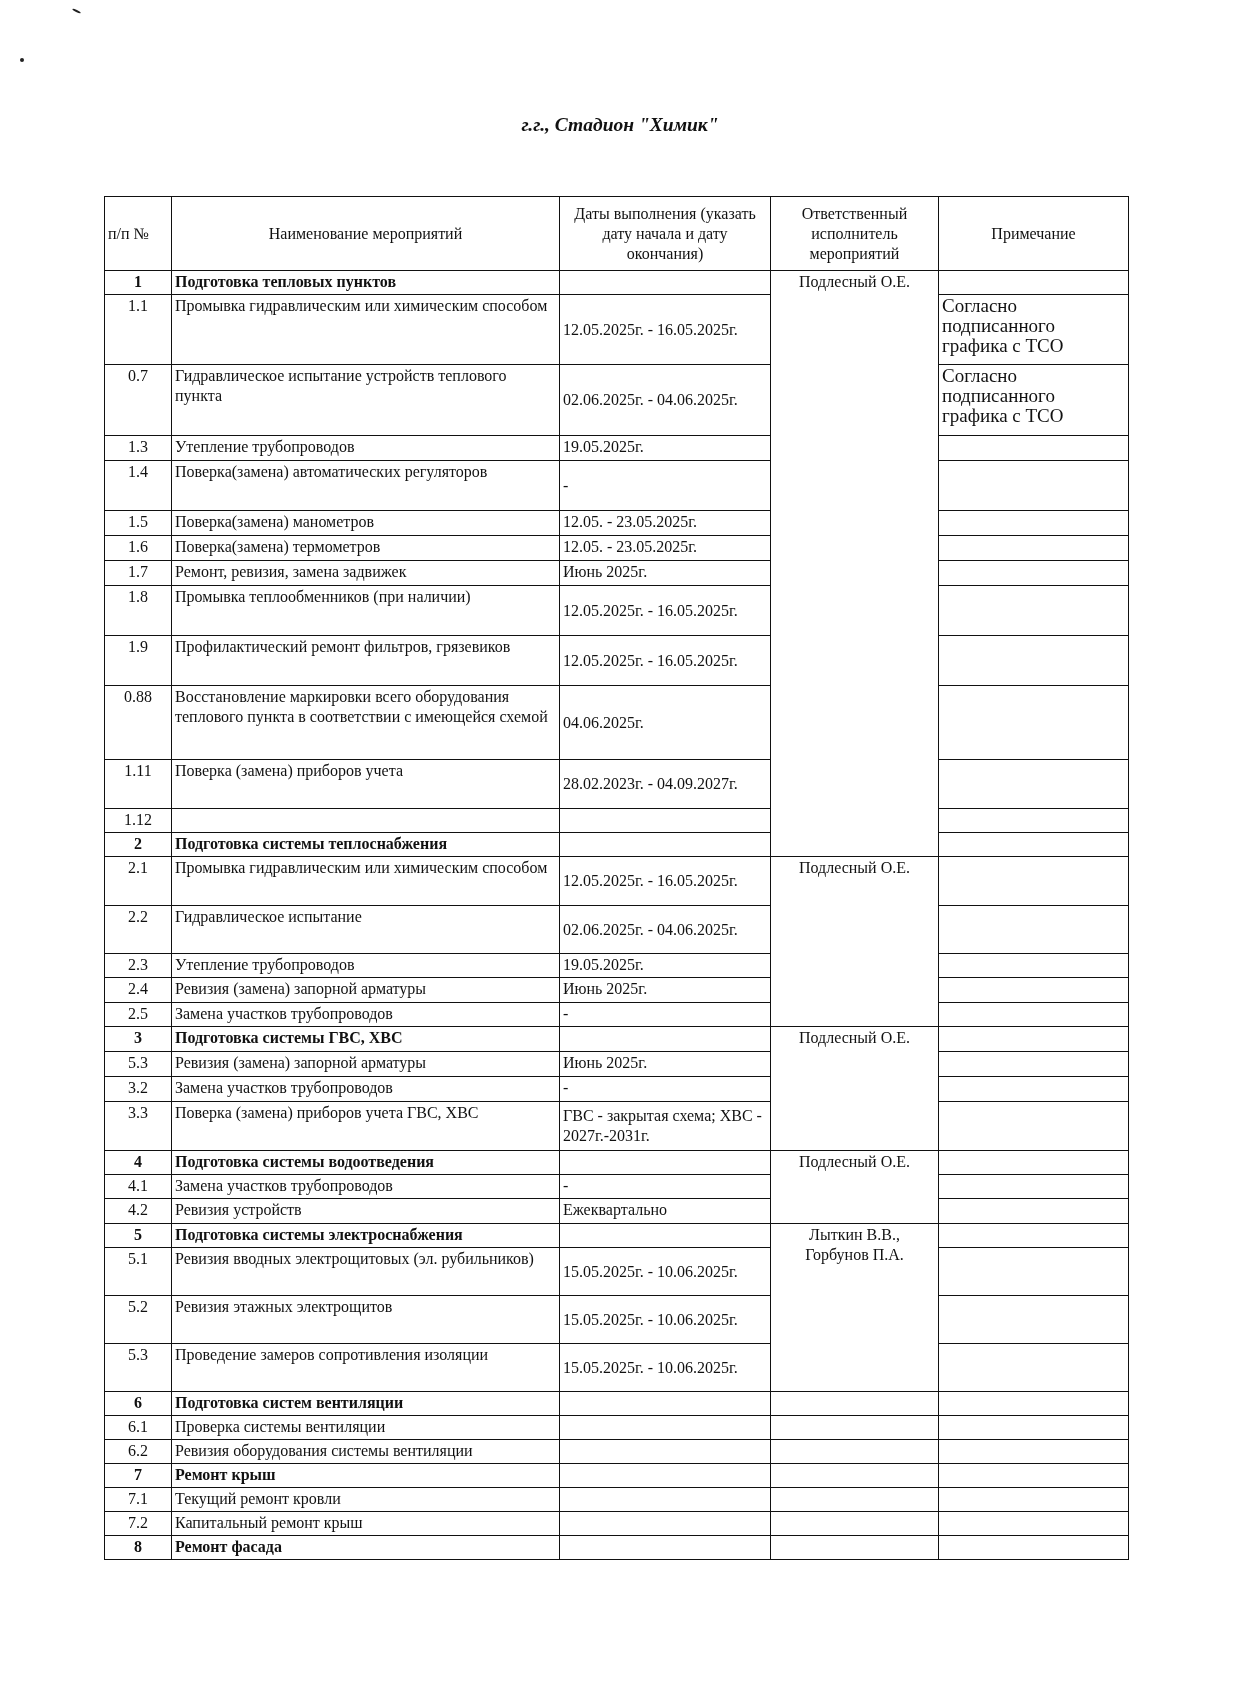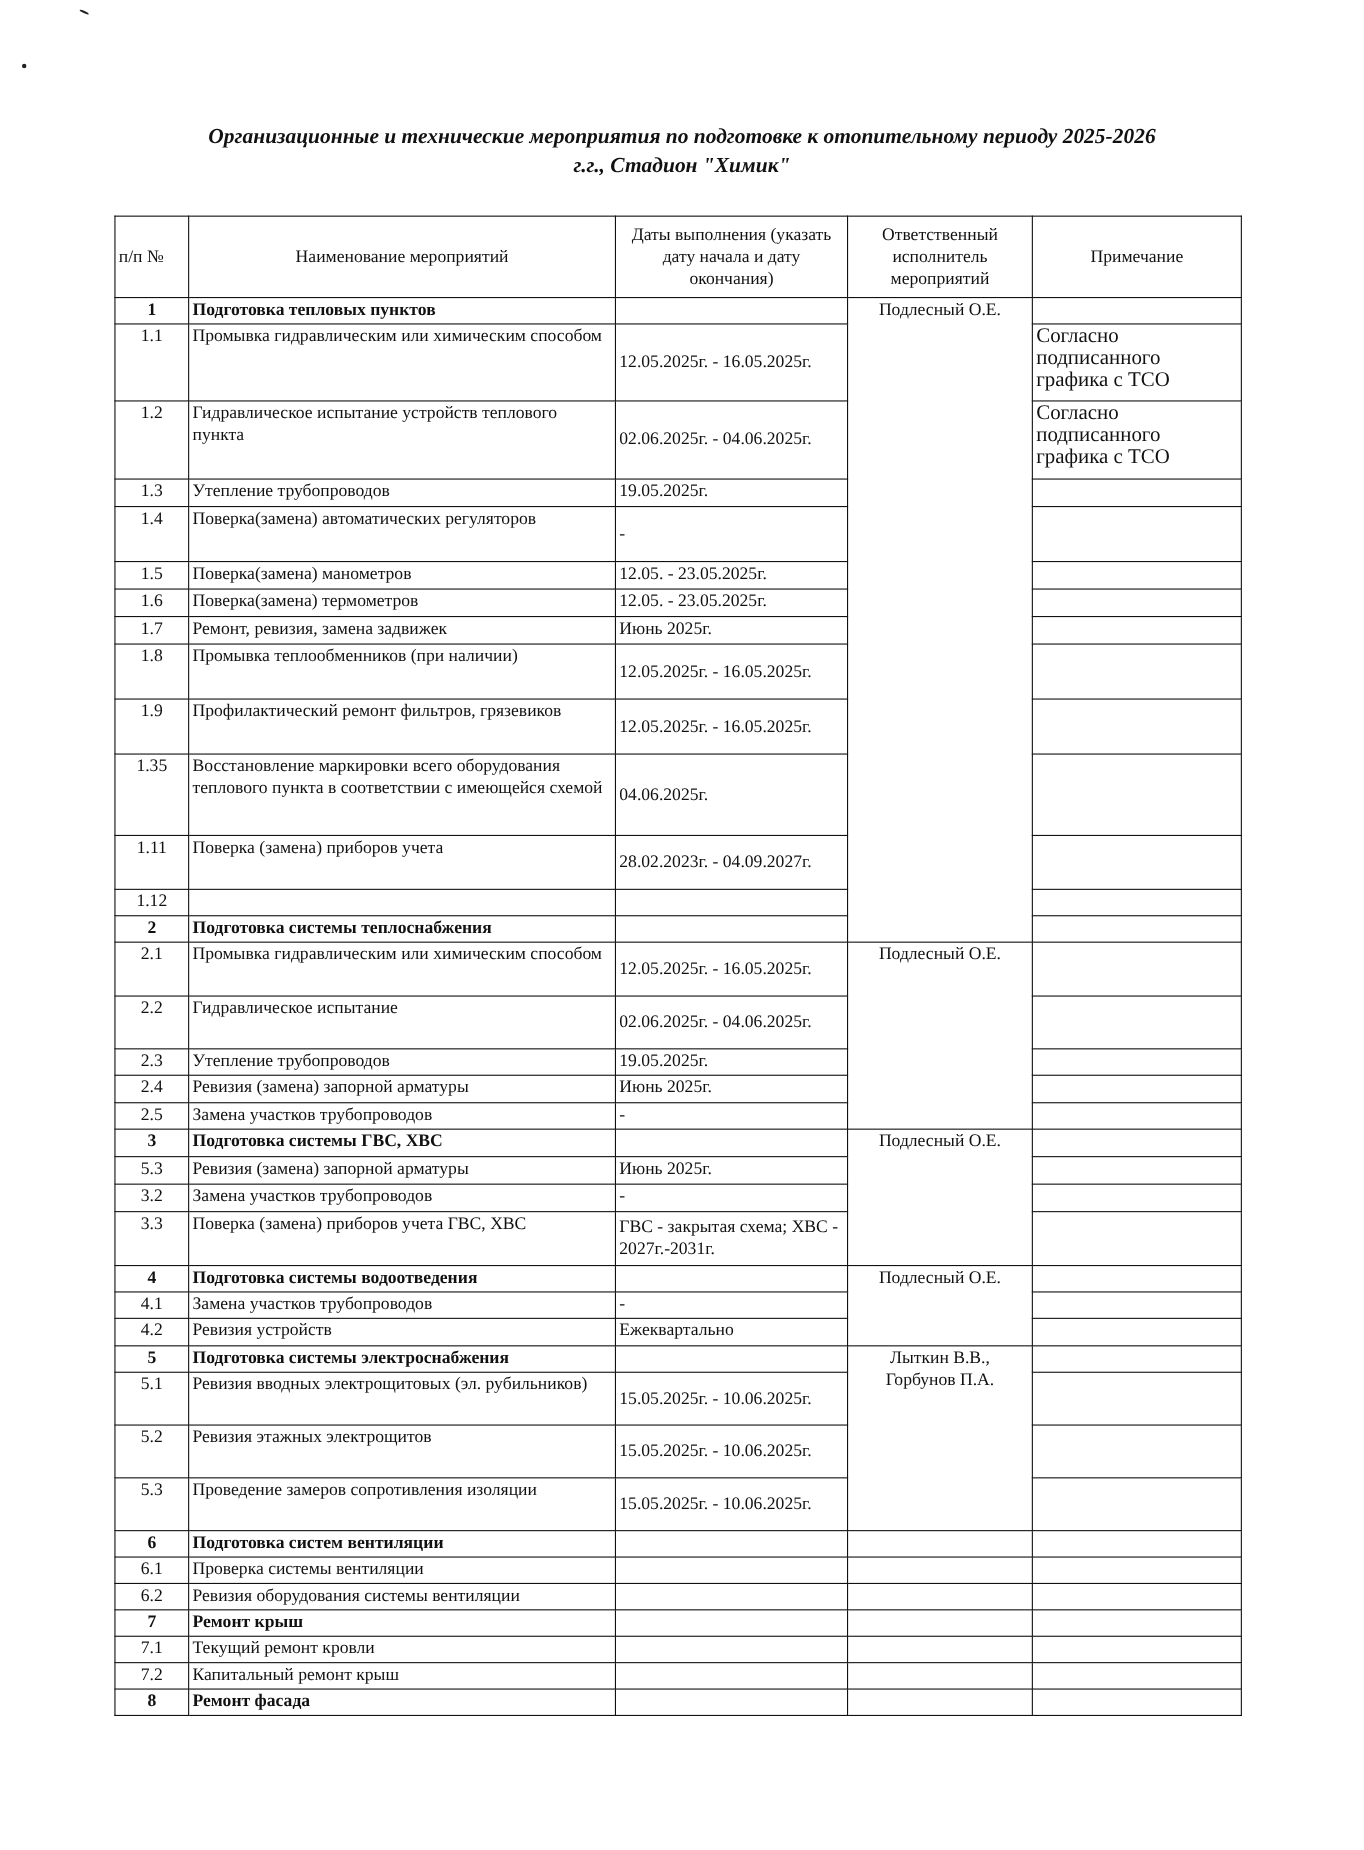--- a/index.html
+++ b/index.html
@@ -18,21 +18,20 @@
   td.resp { text-align:center; vertical-align:middle;margin-left:12px; }
   td.note { font-size:19px; line-height:19px; }
   tr.section td.name { font-weight:bold; }
   tr.section td.num { font-weight:bold; }
   .speck { position:absolute; background:#222; border-radius:50%; }
 </style>
 </head>
 <body>
 
 <div class="title">
-  <div>Организационные и технические мероприятия по подготовке к отопительному периоду 2025-2026</div>
   <div>г.г., Стадион "Химик"</div>
 </div>
 
 <table class="plan">
   <colgroup>
     <col style="width:67px">
     <col style="width:388px">
     <col style="width:211px">
     <col style="width:168px">
     <col style="width:190px">
@@ -55,21 +54,21 @@
       <td class="resp" rowspan="14">Подлесный О.Е.</td>
       <td class="note"></td>
     </tr>
     <tr style="height:70px">
       <td class="num">1.1</td>
       <td class="name">Промывка гидравлическим или химическим способом</td>
       <td class="dates mid">12.05.2025г. - 16.05.2025г.</td>
       <td class="note">Согласно подписанного графика с ТСО</td>
     </tr>
     <tr style="height:71px">
-      <td class="num">1.2</td>
+      <td class="num">0.7</td>
       <td class="name">Гидравлическое испытание устройств теплового пункта</td>
       <td class="dates mid">02.06.2025г. - 04.06.2025г.</td>
       <td class="note">Согласно подписанного графика с ТСО</td>
     </tr>
     <tr style="height:25px">
       <td class="num">1.3</td>
       <td class="name">Утепление трубопроводов</td>
       <td class="dates">19.05.2025г.</td>
       <td class="note"></td>
     </tr>
@@ -103,21 +102,21 @@
       <td class="dates mid">12.05.2025г. - 16.05.2025г.</td>
       <td class="note"></td>
     </tr>
     <tr style="height:50px">
       <td class="num">1.9</td>
       <td class="name">Профилактический ремонт фильтров, грязевиков</td>
       <td class="dates mid">12.05.2025г. - 16.05.2025г.</td>
       <td class="note"></td>
     </tr>
     <tr style="height:74px">
-      <td class="num">1.35</td>
+      <td class="num">0.88</td>
       <td class="name">Восстановление маркировки всего оборудования теплового пункта в соответствии с имеющейся схемой</td>
       <td class="dates mid">04.06.2025г.</td>
       <td class="note"></td>
     </tr>
     <tr style="height:49px">
       <td class="num">1.11</td>
       <td class="name">Поверка (замена) приборов учета</td>
       <td class="dates mid">28.02.2023г. - 04.09.2027г.</td>
       <td class="note"></td>
     </tr>

